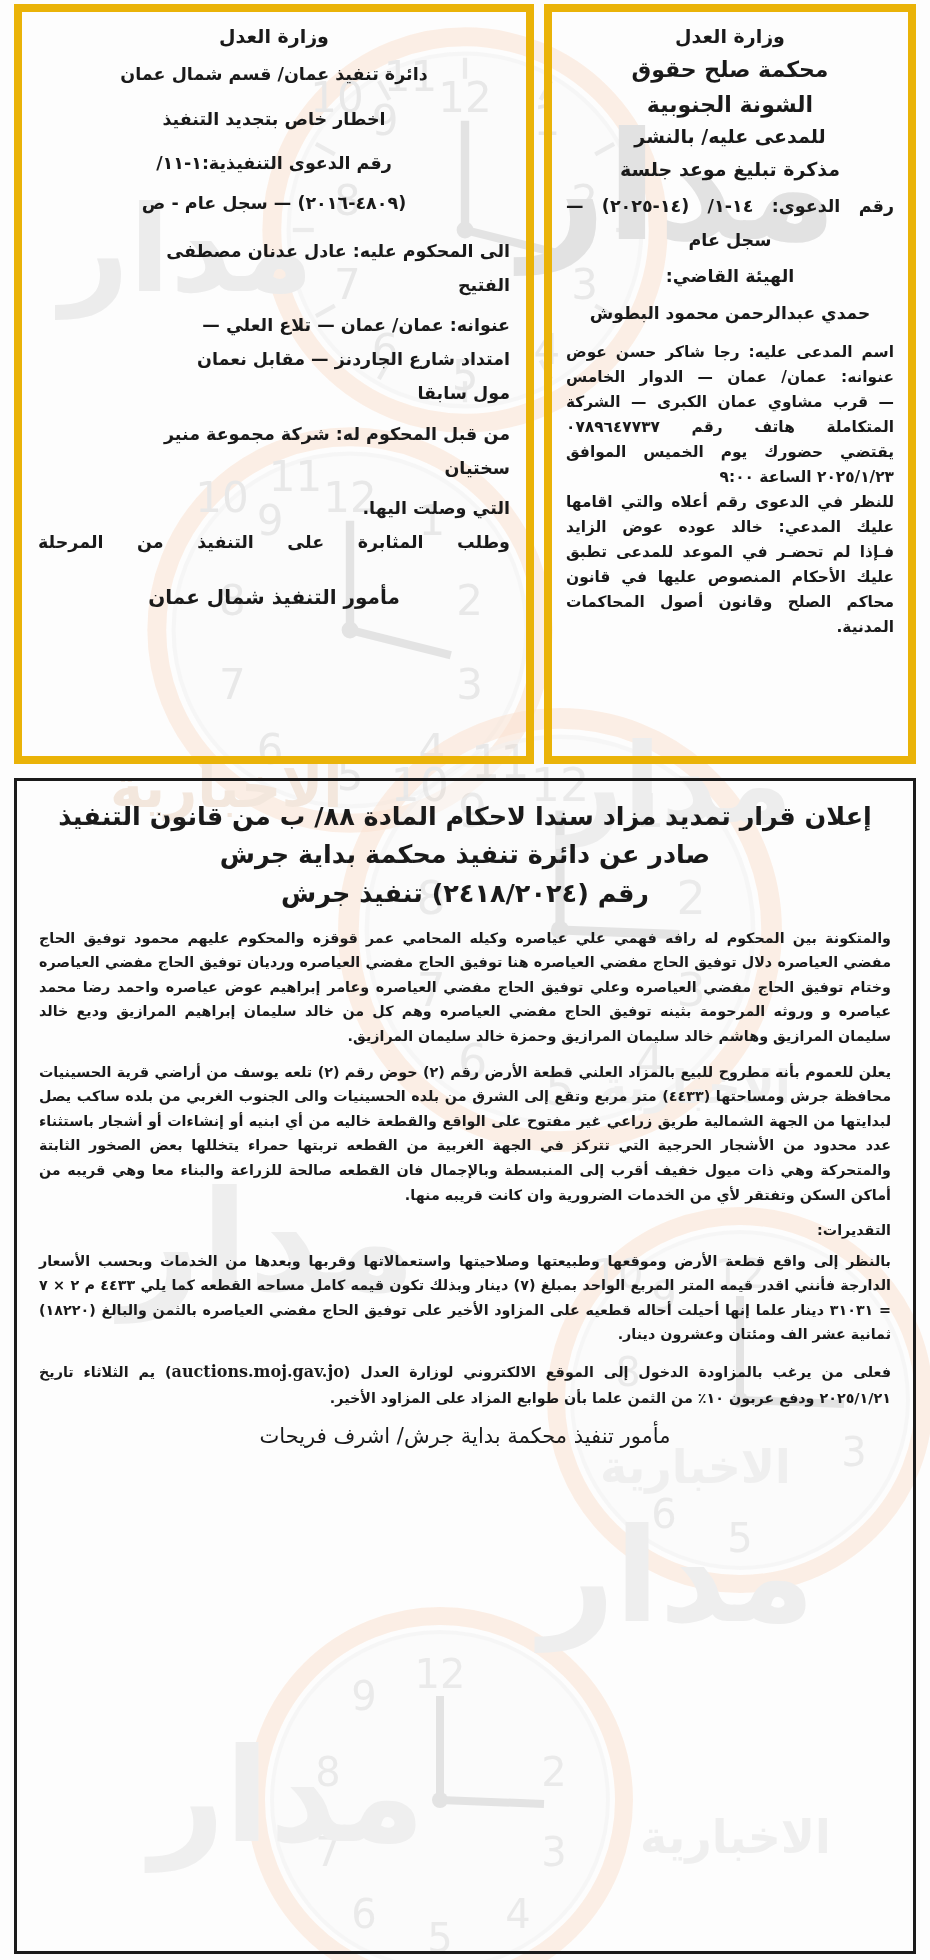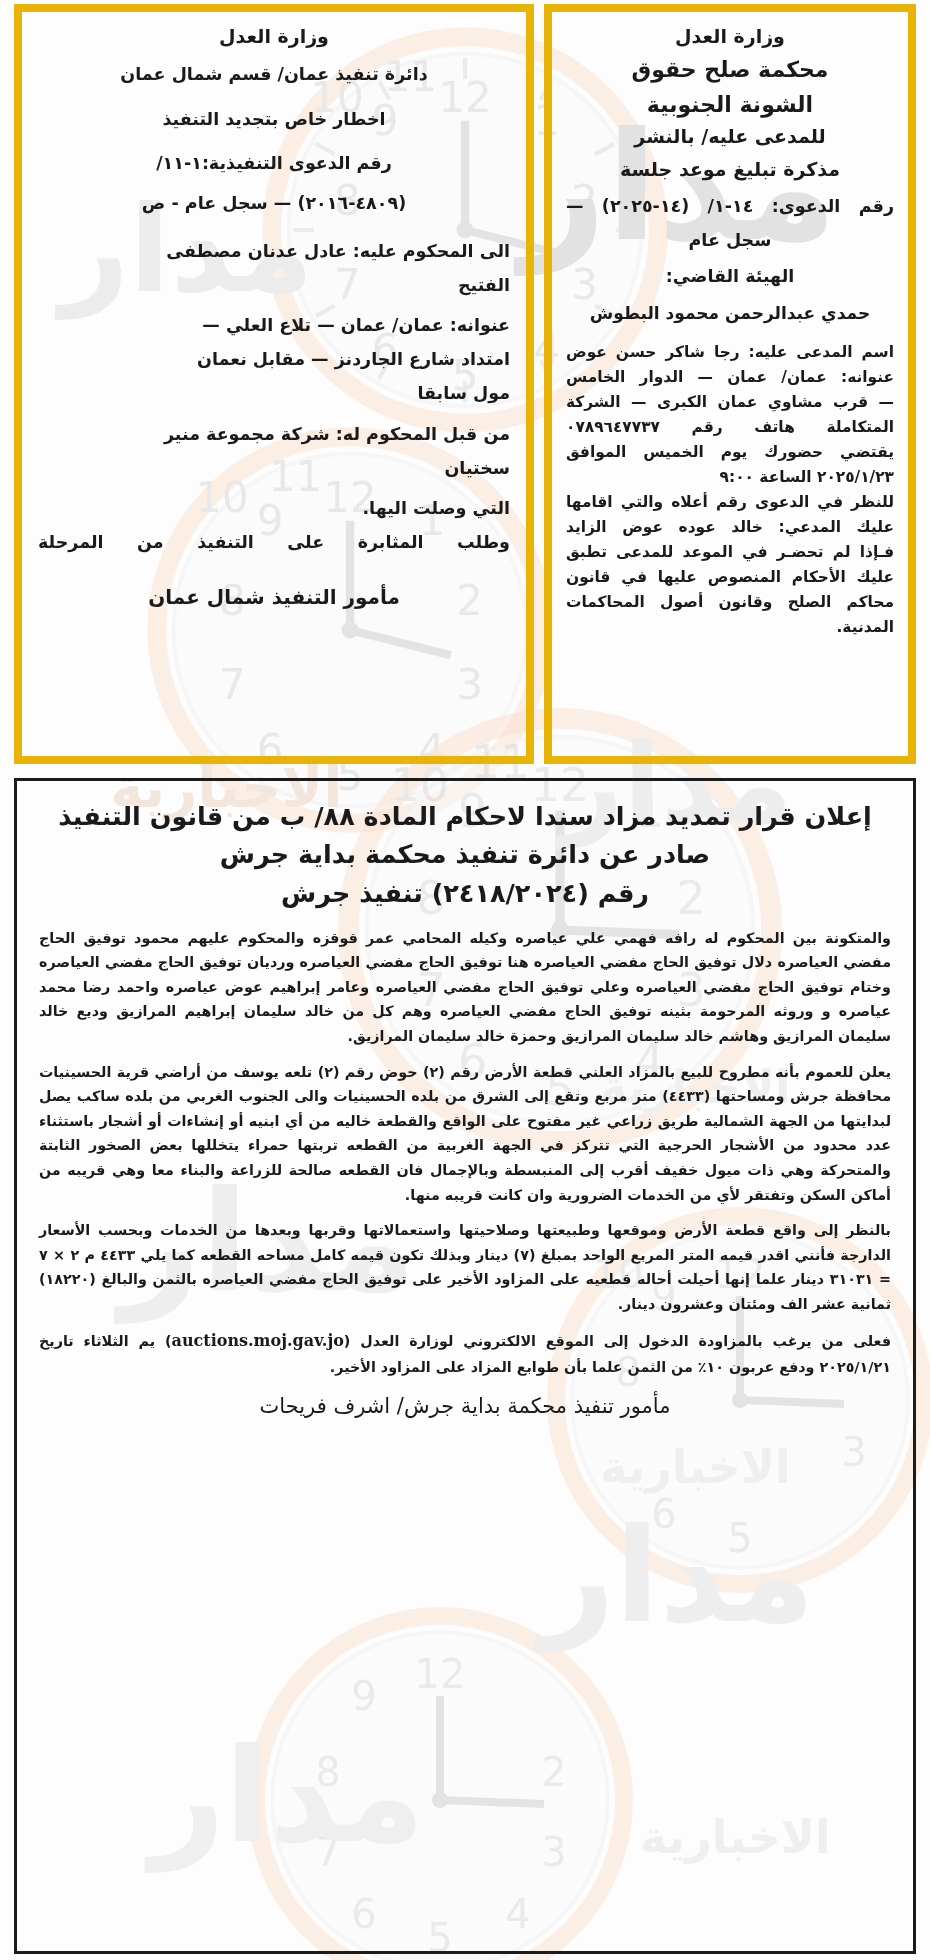--- a/index.html
+++ b/index.html
@@ -276,20 +276,21 @@
   <div class="auction">
     <div class="auc-title">
       <span class="l3">إعلان قرار تمديد مزاد سندا لاحكام المادة ٨٨/ ب من قانون التنفيذ</span>
       <span class="l3">صادر عن دائرة تنفيذ محكمة بداية جرش</span>
       <span class="l3">رقم (٢٤١٨/٢٠٢٤) تنفيذ جرش</span>
     </div>
 
     <div class="auc-body">
       <p class="auc-p lastline">والمتكونة بين المحكوم له رافه فهمي علي عياصره وكيله المحامي عمر قوقزه والمحكوم عليهم محمود توفيق الحاج مفضي العياصره دلال توفيق الحاج مفضي العياصره هنا توفيق الحاج مفضي العياصره ورديان توفيق الحاج مفضي العياصره وختام توفيق الحاج مفضي العياصره وعلي توفيق الحاج مفضي العياصره وعامر إبراهيم عوض عياصره واحمد رضا محمد عياصره و وروثه المرحومة بثينه توفيق الحاج مفضي العياصره وهم كل من خالد سليمان إبراهيم المرازيق وديع خالد سليمان المرازيق وهاشم خالد سليمان المرازيق وحمزة خالد سليمان المرازيق.</p>
       <p class="auc-p lastline">يعلن للعموم بأنه مطروح للبيع بالمزاد العلني قطعة الأرض رقم (٢) حوض رقم (٢) تلعه يوسف من أراضي قرية الحسينيات محافظة جرش ومساحتها (٤٤٣٣) متر مربع وتقع إلى الشرق من بلده الحسينيات والى الجنوب الغربي من بلده ساكب يصل لبدايتها من الجهة الشمالية طريق زراعي غير مفتوح على الواقع والقطعة خاليه من أي ابنيه أو إنشاءات أو أشجار باستثناء عدد محدود من الأشجار الحرجية التي تتركز في الجهة الغربية من القطعه تربتها حمراء يتخللها بعض الصخور الثابتة والمتحركة وهي ذات ميول خفيف أقرب إلى المنبسطة وبالإجمال فان القطعه صالحة للزراعة والبناء معا وهي قريبه من أماكن السكن وتفتقر لأي من الخدمات الضرورية وان كانت قريبه منها.</p>
+      <p class="auc-p lastline" style="margin-bottom:6px;">التقديرات:</p>
       <p class="auc-p lastline">بالنظر إلى واقع قطعة الأرض وموقعها وطبيعتها وصلاحيتها واستعمالاتها وقربها وبعدها من الخدمات وبحسب الأسعار الدارجة فأنني اقدر قيمه المتر المربع الواحد بمبلغ (٧) دينار وبذلك تكون قيمه كامل مساحه القطعه كما يلي ٤٤٣٣ م ٢ × ٧ = ٣١٠٣١ دينار علما إنها أحيلت أحاله قطعيه على المزاود الأخير على توفيق الحاج مفضي العياصره بالثمن والبالغ (١٨٢٢٠) ثمانية عشر الف ومئتان وعشرون دينار.</p>
       <p class="auc-p lastline"><span>فعلى من يرغب بالمزاودة الدخول إلى الموقع الالكتروني لوزارة العدل (</span><span class="ltr">auctions.moj.gav.jo</span><span>) يم الثلاثاء تاريخ ٢٠٢٥/١/٢١ ودفع عربون ١٠٪ من الثمن علما بأن طوابع المزاد على المزاود الأخير.</span></p>
     </div>
 
     <div class="auc-footer">مأمور تنفيذ محكمة بداية جرش/ اشرف فريحات</div>
   </div>
 
 </div>
 
 </body></html>

